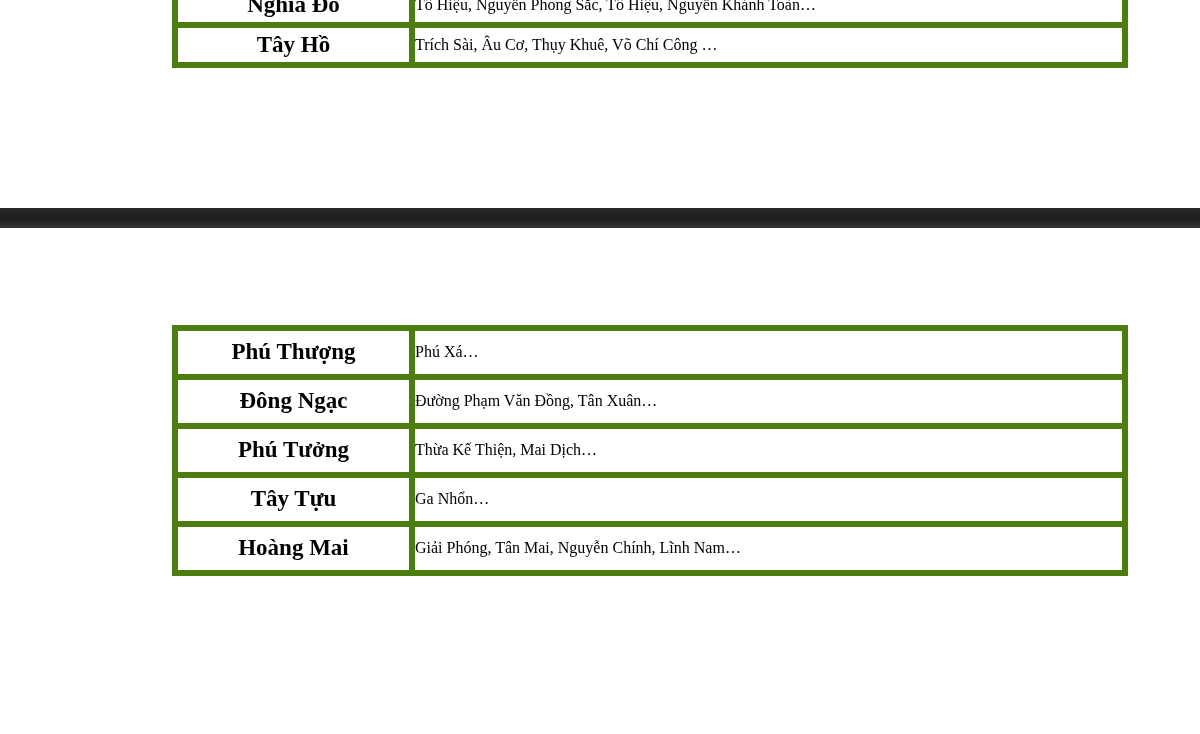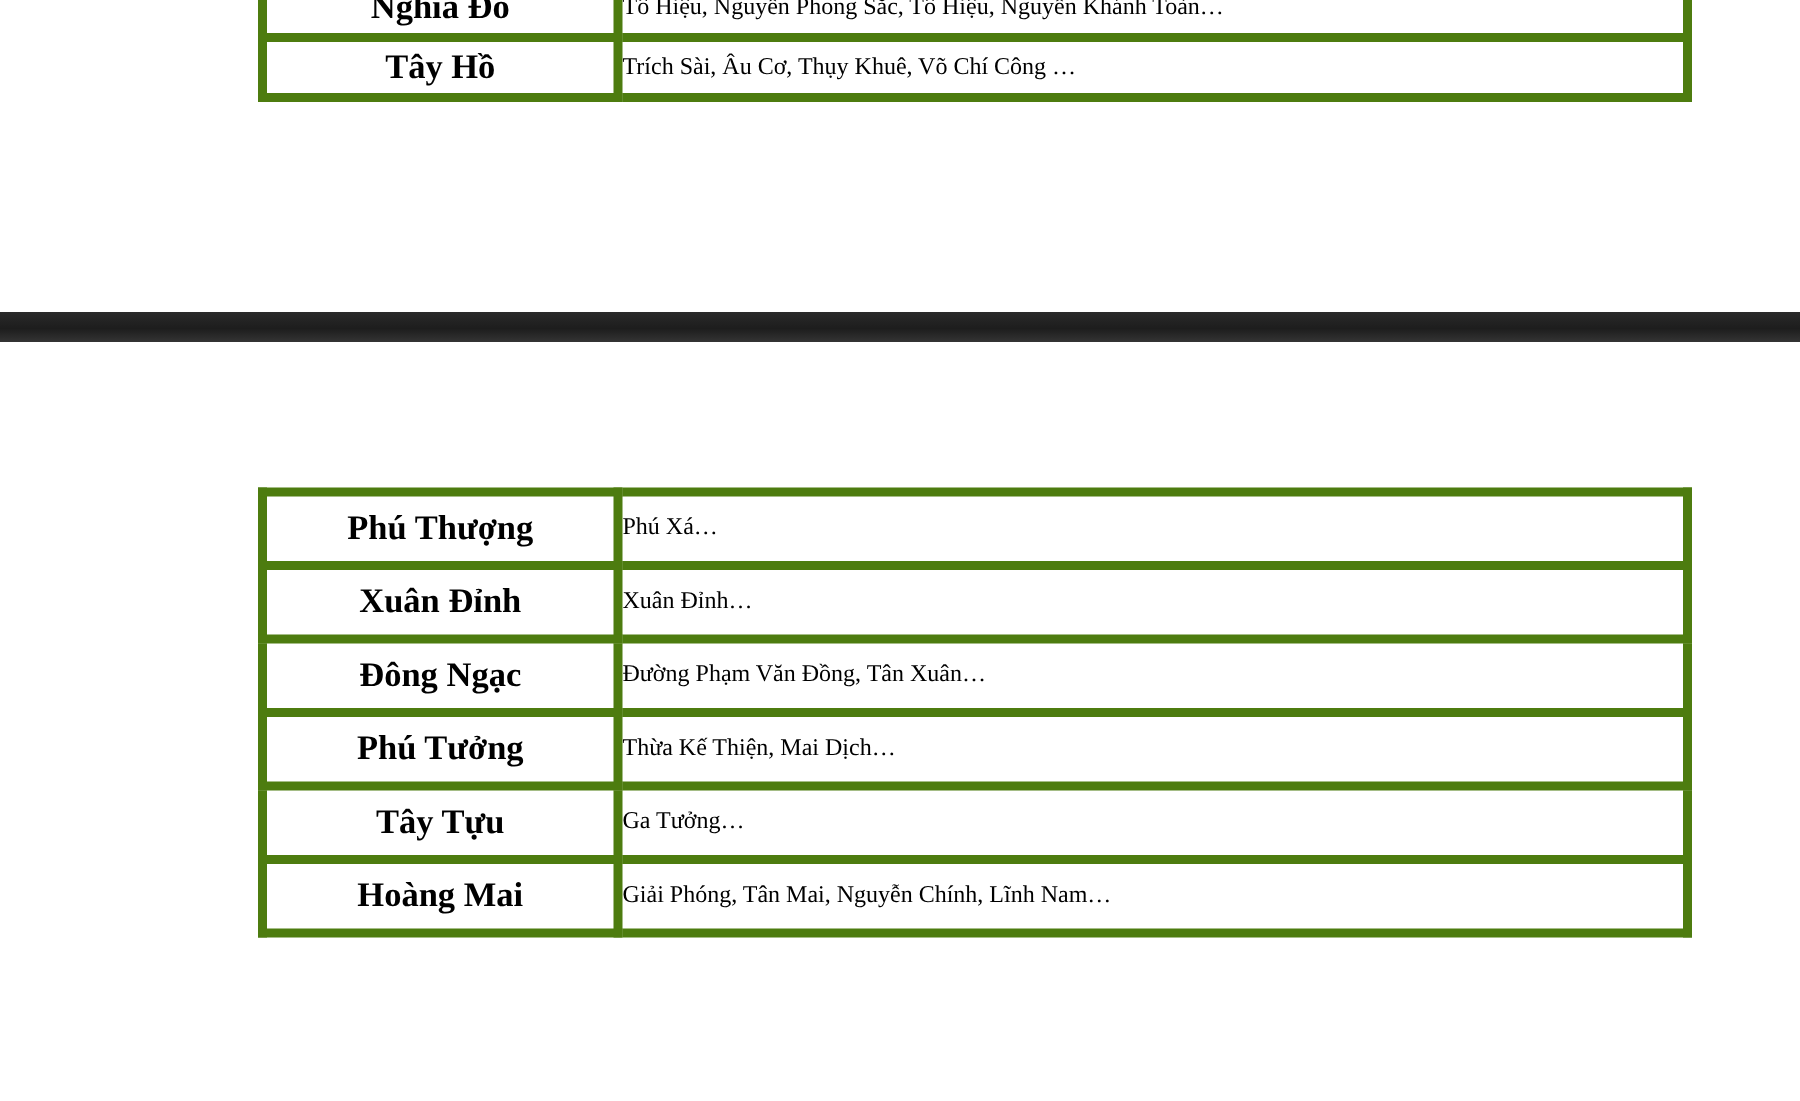--- a/index.html
+++ b/index.html
@@ -110,34 +110,30 @@
     <div class="bar-inner"></div>
   </div>
 
   <table class="doc-table table-bottom">
     <tbody>
       <tr>
         <td class="col-ward">Phú Thượng</td>
         <td class="col-streets">Phú Xá…</td>
       </tr>
       <tr>
-        <td class="col-ward">Xuân Đỉnh</td>
-        <td class="col-streets">Xuân Đỉnh…</td>
-      </tr>
-      <tr>
         <td class="col-ward">Đông Ngạc</td>
         <td class="col-streets">Đường Phạm Văn Đồng, Tân Xuân…</td>
       </tr>
       <tr>
         <td class="col-ward">Phú Tưởng</td>
         <td class="col-streets">Thừa Kế Thiện, Mai Dịch…</td>
       </tr>
       <tr>
         <td class="col-ward">Tây Tựu</td>
-        <td class="col-streets">Ga Tưởng…</td>
+        <td class="col-streets">Ga Nhổn…</td>
       </tr>
       <tr>
         <td class="col-ward">Hoàng Mai</td>
         <td class="col-streets">Giải Phóng, Tân Mai, Nguyễn Chính, Lĩnh Nam…</td>
       </tr>
     </tbody>
   </table>
 
 </div>
 

